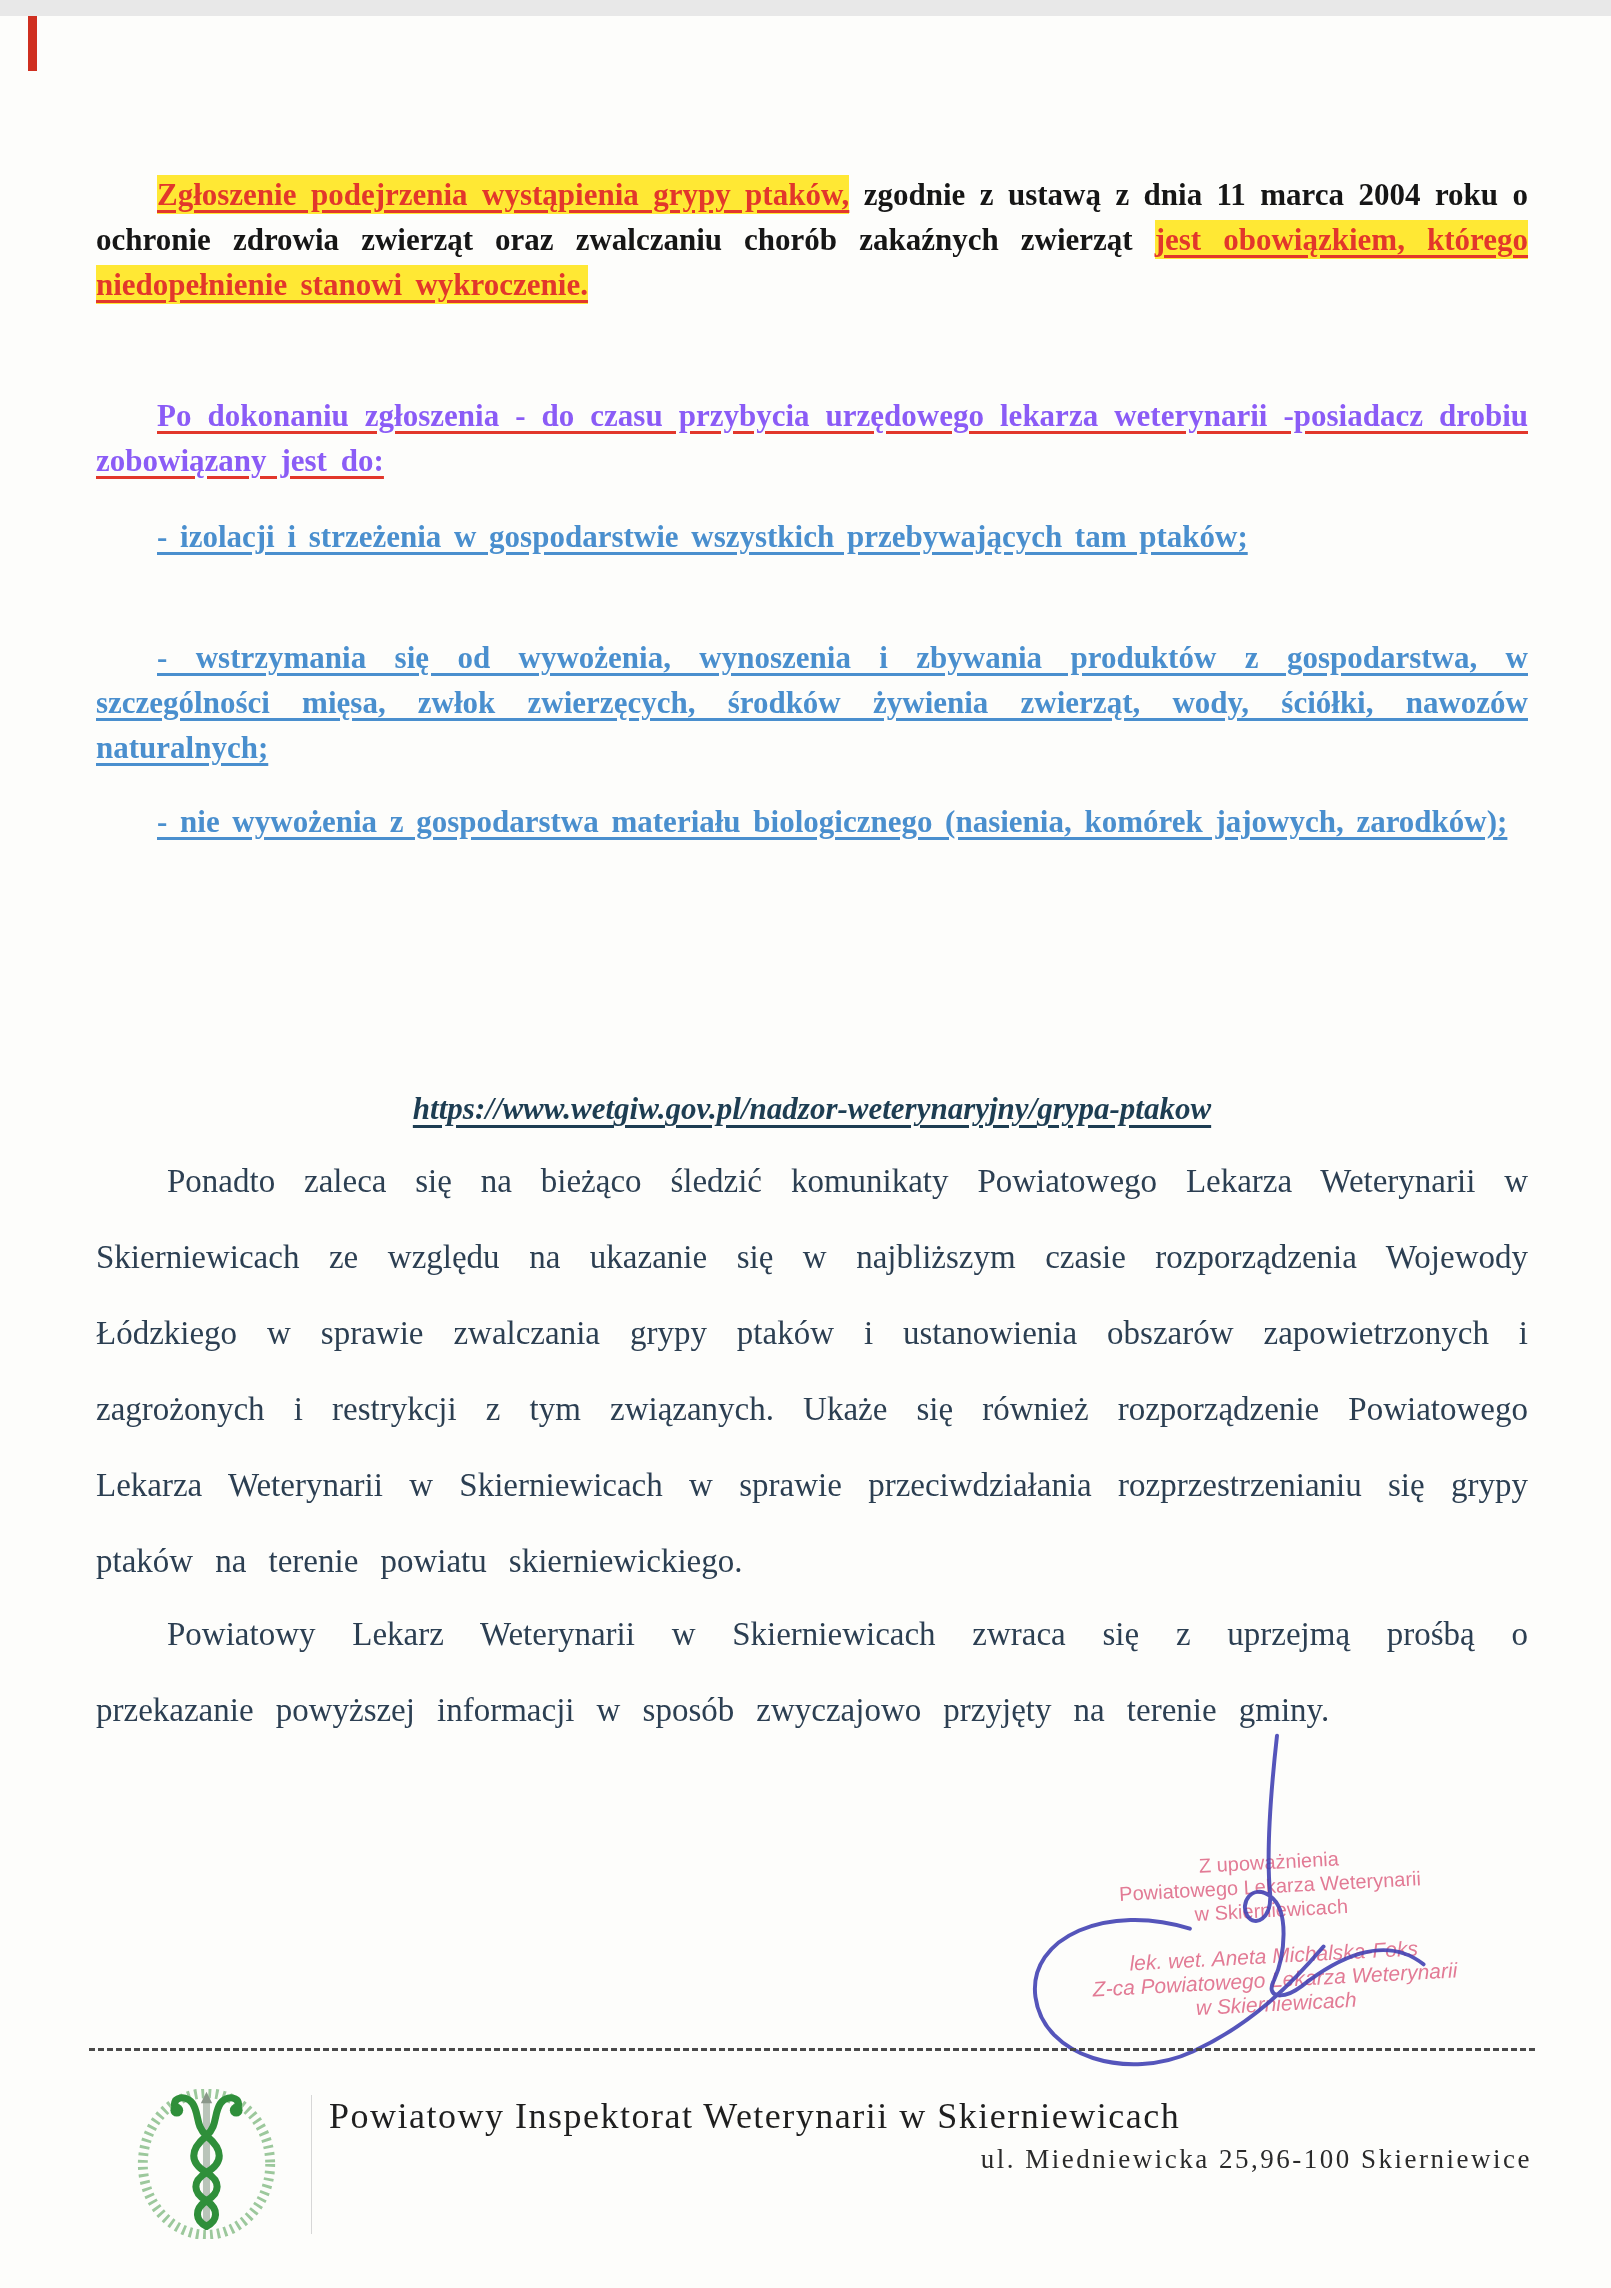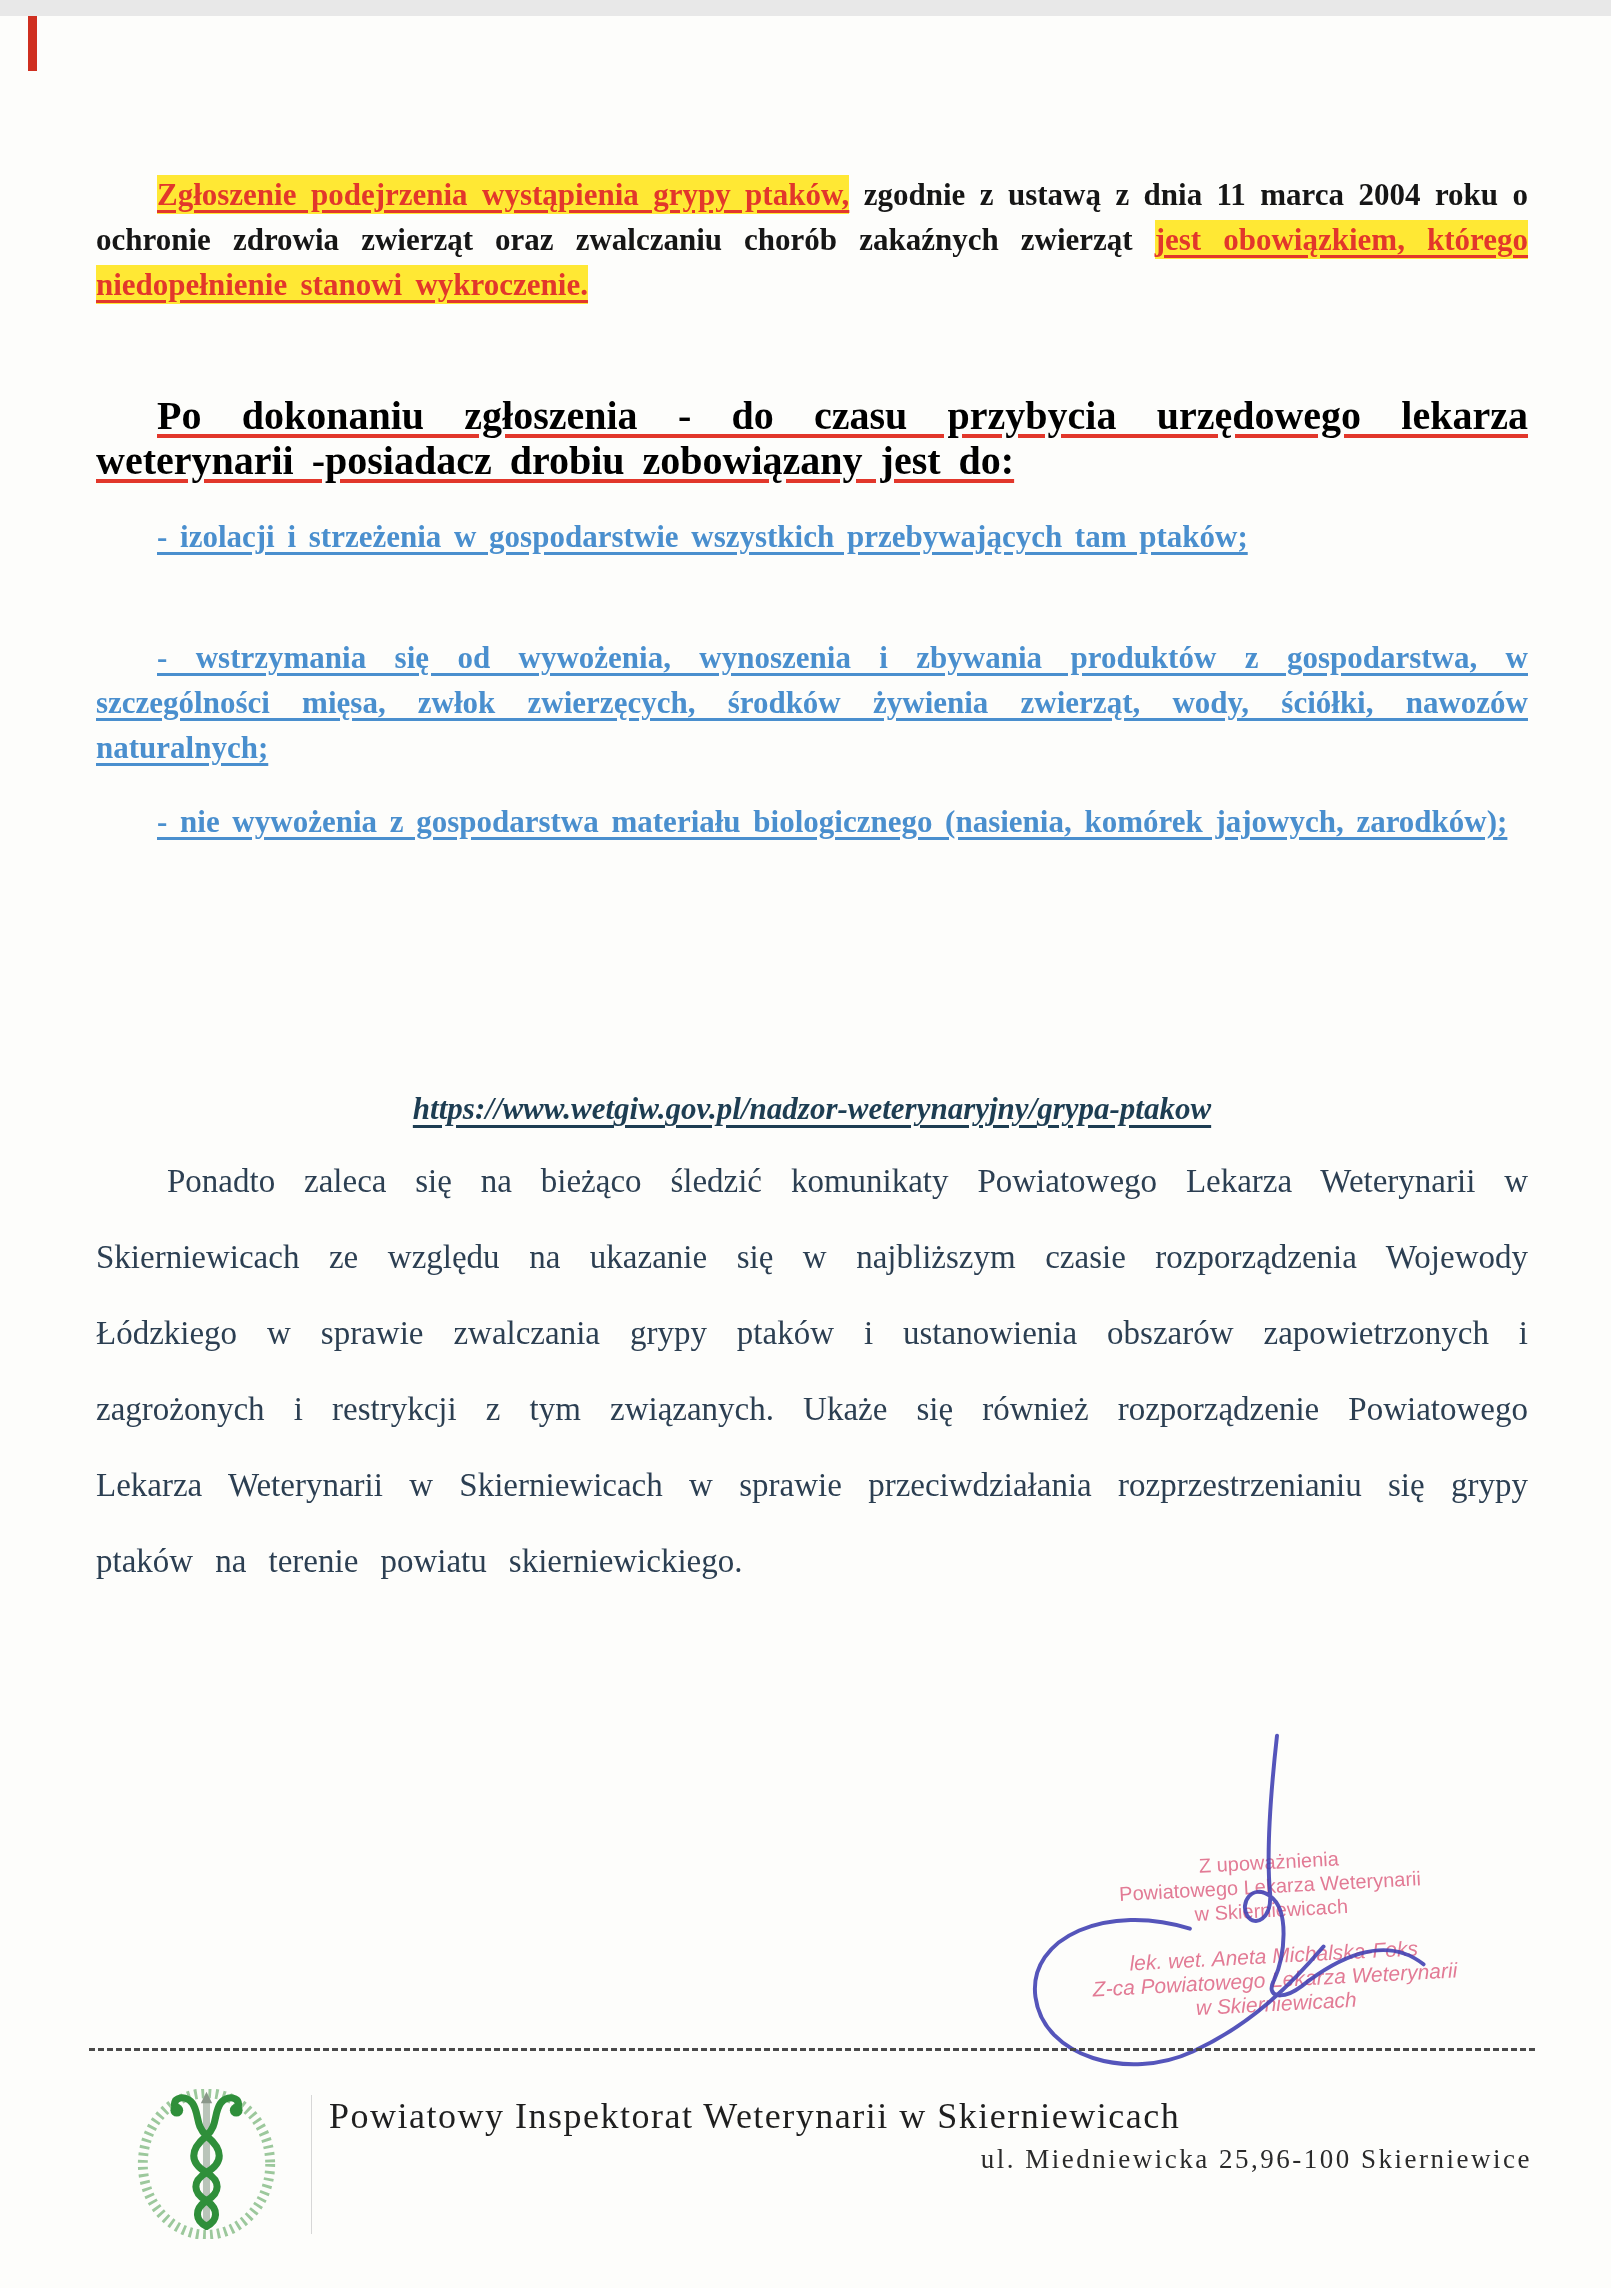--- a/index.html
+++ b/index.html
@@ -16,22 +16,22 @@
     text-align:justify;text-indent:61px;color:#161616;
     word-spacing:0.18em;
   }
   .hl-red{
     background:#ffe834;color:#e2372b;
     text-decoration:underline;text-decoration-color:#e2372b;
     text-underline-offset:5px;
     padding:2px 0;
   }
   .red-heading{
-    top:377px;font-size:40px;font-weight:bold;line-height:45px;
-    text-align:justify;text-indent:61px;color:#000000;
+    top:377px;font-size:31px;font-weight:bold;line-height:45px;
+    text-align:justify;text-indent:61px;color:#8b5cf6;
     text-decoration:underline;text-decoration-color:#e2372b;text-underline-offset:5px;
     word-spacing:0.2em;
   }
   .bullet{
     font-size:31px;font-weight:bold;line-height:45px;
     text-align:justify;text-indent:61px;color:#4a8fce;
     text-decoration:underline;text-decoration-color:#4a8fce;text-underline-offset:5px;
     word-spacing:0.16em;
   }
   .b1{top:498px}.b2{top:619px}.b3{top:783px}.b4{top:904px}
@@ -92,20 +92,21 @@
   <div class="content bullet b1">- izolacji i strzeżenia w gospodarstwie wszystkich przebywających tam ptaków;</div>
   <div class="content bullet b2">- wstrzymania się od wywożenia, wynoszenia i zbywania produktów z gospodarstwa, w szczególności mięsa, zwłok zwierzęcych, środków żywienia zwierząt, wody, ściółki, nawozów naturalnych;</div>
   <div class="content bullet b3">- nie wywożenia z gospodarstwa materiału biologicznego (nasienia, komórek jajowych, zarodków);</div>
 
 
   <div class="content link-line">
     <a href="#">https://www.wetgiw.gov.pl/nadzor-weterynaryjny/grypa-ptakow</a>
   </div>
 
   <div class="content bodypara bp1">Ponadto zaleca się na bieżąco śledzić komunikaty Powiatowego Lekarza Weterynarii w Skierniewicach ze względu na ukazanie się w najbliższym czasie rozporządzenia Wojewody Łódzkiego w sprawie zwalczania grypy ptaków i ustanowienia obszarów zapowietrzonych i zagrożonych i restrykcji z tym związanych. Ukaże się również rozporządzenie Powiatowego Lekarza Weterynarii w Skierniewicach w sprawie przeciwdziałania rozprzestrzenianiu się grypy ptaków na terenie powiatu skierniewickiego.</div>
+  <div class="content bodypara bp2">Powiatowy Lekarz Weterynarii w Skierniewicach zwraca się z uprzejmą prośbą o przekazanie powyższej informacji w sposób zwyczajowo przyjęty na terenie gminy.</div>
 
   <div class="stamp">
     <div>Z upoważnienia</div>
     <div>Powiatowego Lekarza Weterynarii</div>
     <div>w Skierniewicach</div>
     <div class="gap"></div>
     <div class="it">lek. wet. Aneta Michalska-Foks</div>
     <div class="it">Z-ca Powiatowego Lekarza Weterynarii</div>
     <div class="it">w Skierniewicach</div>
   </div>

